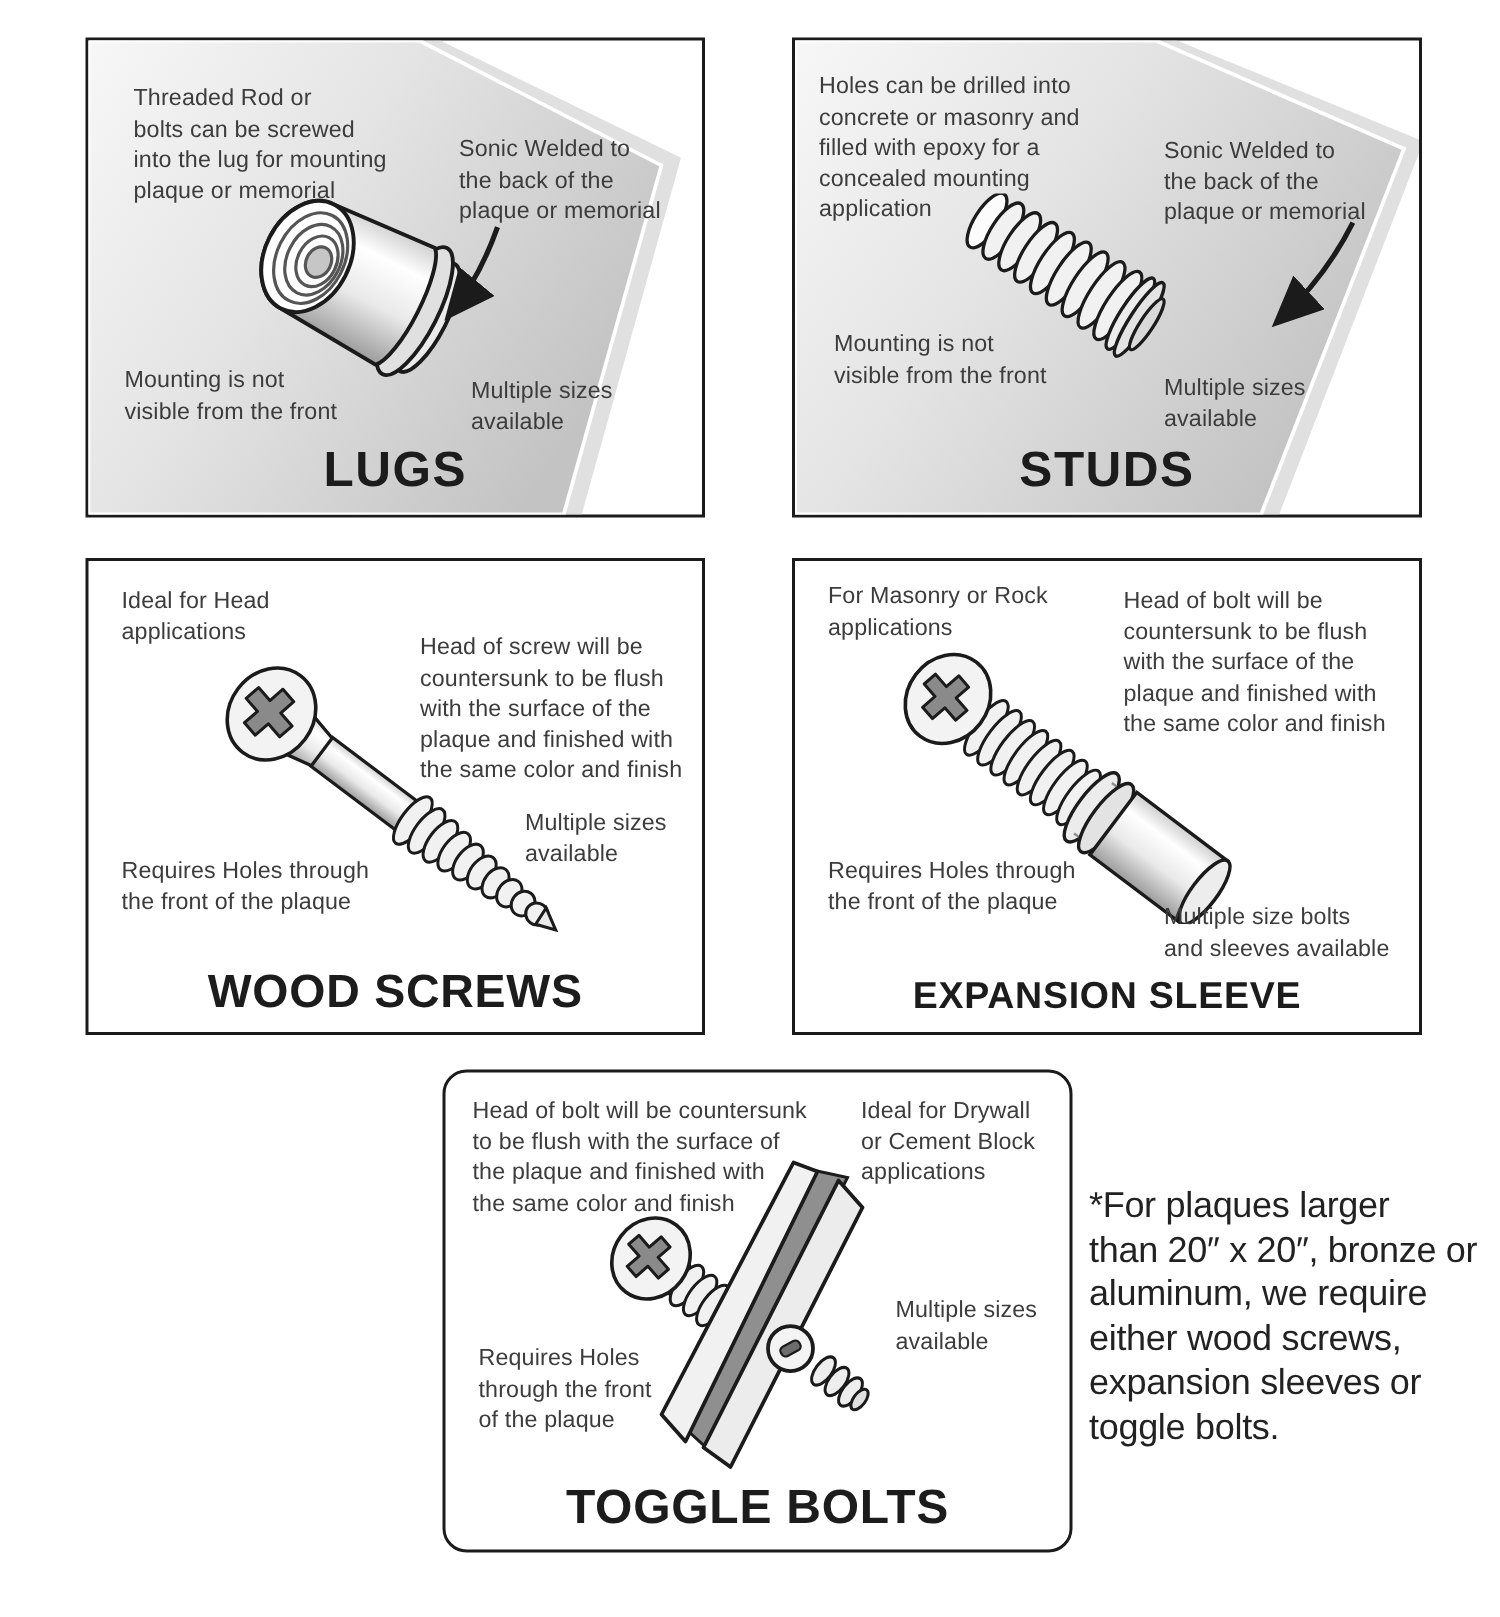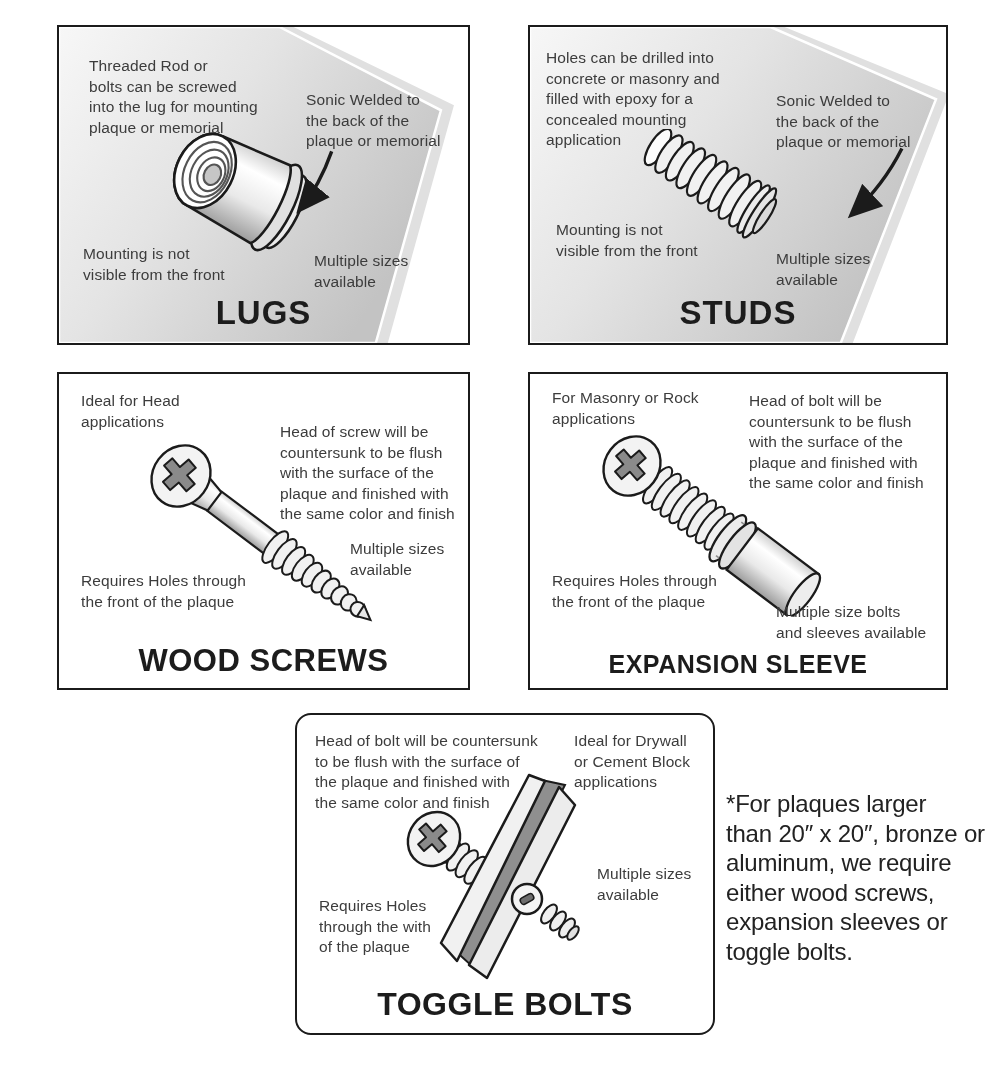--- a/index.html
+++ b/index.html
@@ -230,21 +230,21 @@
       <rect x="143" y="124.5" width="14" height="7" rx="3" transform="rotate(-28 150 128)" fill="#6d6d6d" stroke="#1b1b1b" stroke-width="1.5"></rect>
     </svg>
     <div class="ann p5-tl">Head of bolt will be countersunk
 to be flush with the surface of
 the plaque and finished with
 the same color and finish</div>
     <div class="ann p5-tr">Ideal for Drywall
 or Cement Block
 applications</div>
     <div class="ann p5-bl">Requires Holes
-through the with
+through the front
 of the plaque</div>
     <div class="ann p5-br">Multiple sizes
 available</div>
     <div class="title t5">TOGGLE BOLTS</div>
   </div>
 
   <div class="footnote">*For plaques larger
 than 20″ x 20″, bronze or
 aluminum, we require
 either wood screws,

